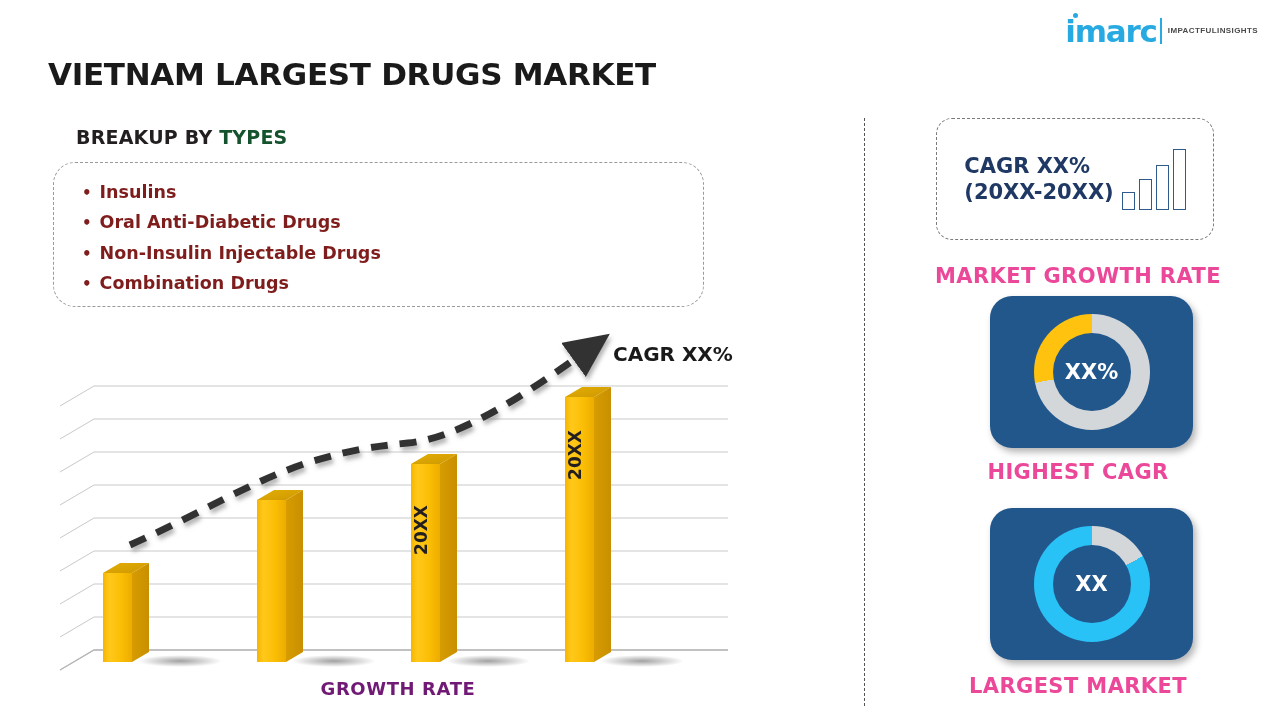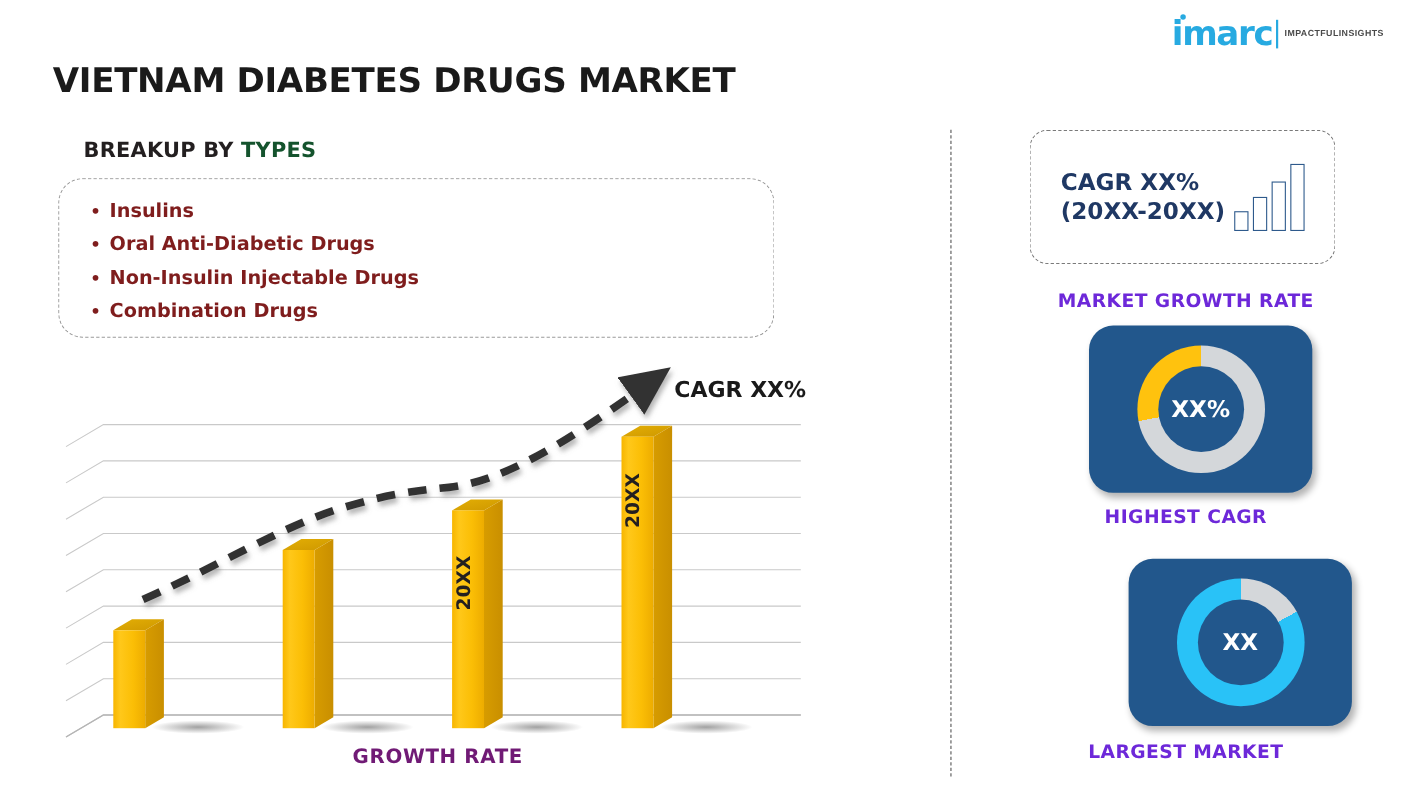--- a/index.html
+++ b/index.html
@@ -212,43 +212,43 @@
   #cagr-bars i:nth-child(3) { height: 45px; }
   #cagr-bars i:nth-child(4) { height: 61px; }
 
   .panel-caption {
     position: absolute;
     width: 356px;
     left: 0;
     text-align: center;
     font-family: "DejaVu Sans", sans-serif;
     font-weight: bold;
-    font-size: 17px;
+    font-size: 21px;
     letter-spacing: 0.4px;
-    color: #6d28d9;
+    color: #ec4899;
     white-space: nowrap;
   }
   #caption-growth { top: 154px; }
   #caption-cagr   { top: 350px; }
   #caption-market { top: 564px; }
 
   .donut-card {
     position: absolute;
     left: 90px;
     width: 203px;
     height: 152px;
     background: #22578C;
     border-radius: 22px;
     box-shadow: 3px 4px 7px rgba(0,0,0,0.30);
     display: flex;
     align-items: center;
     justify-content: center;
   }
   #donut-card-cagr   { top: 186px; }
-  #donut-card-market { top: 398px; margin-left: 36px; }
+  #donut-card-market { top: 398px; }
 
   .donut {
     position: relative;
     width: 116px;
     height: 116px;
     border-radius: 50%;
   }
   .donut-hole {
     position: absolute;
     left: 19px;
@@ -278,21 +278,21 @@
       <span>imarc</span>
       <span id="logo-dot"></span>
     </div>
     <div id="logo-bar"></div>
     <div id="logo-tag">
       <span>IMPACTFUL</span>
       <span>INSIGHTS</span>
     </div>
   </div>
 
-  <div id="page-title">VIETNAM DIABETES DRUGS MARKET</div>
+  <div id="page-title">VIETNAM LARGEST DRUGS MARKET</div>
 
   <div id="breakup-heading">
     <span>BREAKUP BY</span>
     <span class="accent">TYPES</span>
   </div>
 
   <div id="types-box">
     <ul id="types-list">
       <li>Insulins</li>
       <li>Oral Anti-Diabetic Drugs</li>

